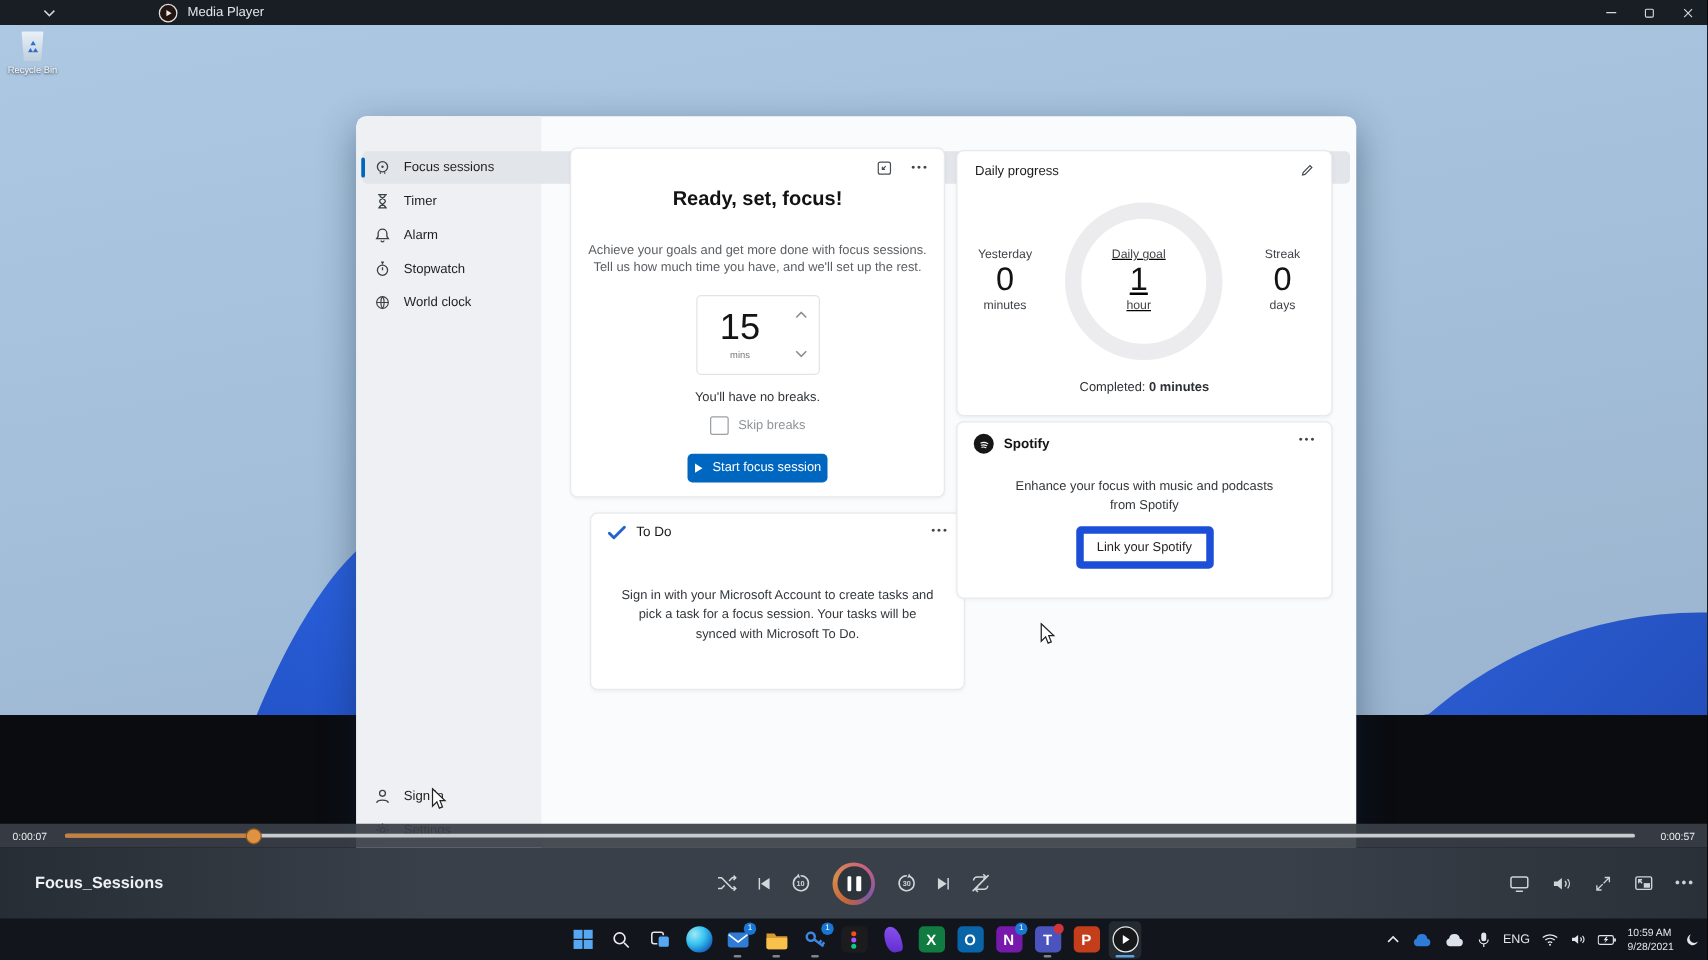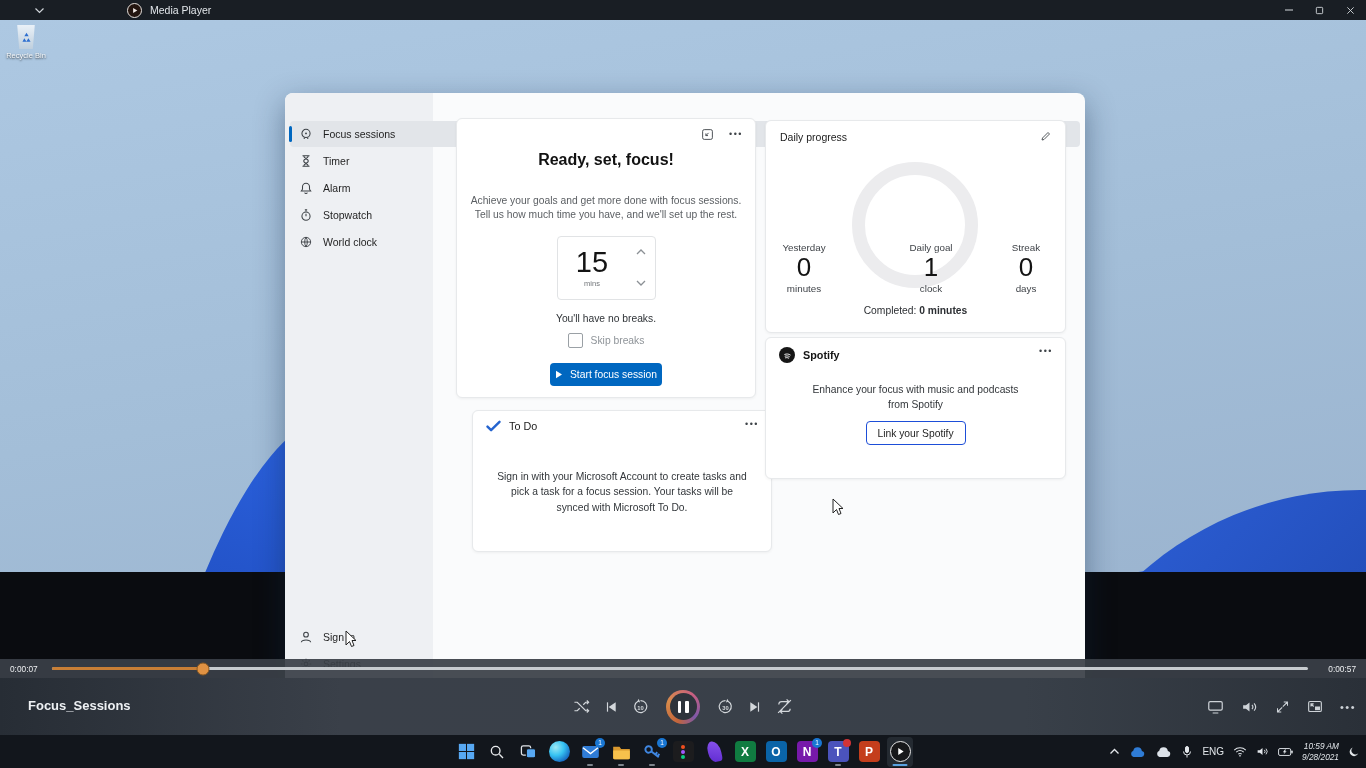--- a/index.html
+++ b/index.html
@@ -66,34 +66,34 @@
   .fc-skip{margin-top:9px;display:flex;align-items:center;justify-content:center;gap:8px;}
   .checkbox{width:13px;height:13px;border:1px solid #9aa0a5;border-radius:2px;background:#fefefe;}
   .fc-skip-label{font-size:10.3px;color:#8f9499;}
   .fc-btn{margin:15px auto 0;width:112px;height:23px;background:#0067c0;border-radius:4px;display:flex;
           align-items:center;justify-content:center;gap:7px;color:#fff;font-size:10.3px;}
 
   .dc-title{position:absolute;left:14px;top:10px;font-size:10.5px;color:#1b1b1b;text-align:center;}
   .dc-pencil{position:absolute;right:13px;top:9px;color:#42474c;}
   .ring{position:absolute;left:86px;top:41px;width:100px;height:100px;border:13px solid #ececee;border-radius:50%;}
   .stat{position:absolute;top:77px;width:80px;text-align:center;}
-  .stat-y{left:-2px;} .stat-g{left:125px;} .stat-s{left:220px;}
-  .stat-label{font-size:9.8px;color:#3f4348;margin-top:44px;}
+  .stat-y{left:-2px;} .stat-g{left:105px;text-decoration:underline;} .stat-s{left:220px;}
+  .stat-label{font-size:9.8px;color:#3f4348;}
   .stat-val{font-size:26px;color:#131313;line-height:1.15;}
   .stat-unit{font-size:9.8px;color:#3f4348;}
   .dc-completed{position:absolute;left:0;right:0;bottom:16px;text-align:center;font-size:10.3px;color:#2c2f33;}
   .dc-completed .cv{font-weight:700;}
 
   .brand-head{position:absolute;left:13px;top:9px;display:flex;align-items:center;gap:8px;text-align:right;}
   .sp-logo{width:16px;height:16px;border-radius:50%;background:#161616;display:flex;align-items:center;justify-content:center;}
   .brand-name{font-size:10.8px;font-weight:700;color:#141414;}
   .td-name{font-weight:400;color:#1b1b1b;}
   .sp-text{position:absolute;left:44px;right:44px;top:45px;text-align:center;font-size:10.3px;line-height:1.45;color:#33373b;}
   .sp-btn{position:absolute;left:50%;transform:translateX(-50%);top:83px;width:98px;height:22px;background:#fff;
-          border:1px solid #1d4ed8;border-radius:4px;display:flex;align-items:center;justify-content:center;
+          border:6px solid #1d4ed8;border-radius:4px;display:flex;align-items:center;justify-content:center;
           font-size:10.3px;color:#1f1f1f;}
   .td-text{position:absolute;left:24px;right:24px;top:58px;text-align:center;font-size:10.3px;line-height:1.5;color:#33373b;}
 
   .cursor{position:absolute;z-index:4;}
   .cursor1{left:832px;top:498px;} .cursor2{left:345px;top:630px;}
 
   
   .seek{position:absolute;left:0;top:659px;width:1366px;height:19px;background:rgba(58,64,71,.93);
         display:flex;align-items:center;z-index:5;}
   .seek-time{font-size:8.3px;color:#eceef0;}
@@ -129,21 +129,21 @@
   .tb-item.active{background:#242a31;}
   .tb-item.active::after{content:"";position:absolute;bottom:1px;left:50%;transform:translateX(-50%);
                       width:15px;height:2px;border-radius:2px;background:#5aa2e0;}
   .badge{position:absolute;top:1px;right:-2px;min-width:10px;height:10px;border-radius:5px;background:#1976d2;
          color:#fff;font-size:6.5px;display:flex;align-items:center;justify-content:center;padding:0 2px;box-sizing:border-box;}
   .badge.red{background:#d13438;min-width:8px;width:8px;height:8px;top:2px;right:0;}
   .sq{width:21px;height:21px;border-radius:4px;display:flex;align-items:center;justify-content:center;
       color:#fff;font-weight:700;font-size:12px;}
   .tray{position:absolute;right:6px;top:0;height:100%;display:flex;align-items:center;gap:9px;color:#e3e7eb;}
   .tray-lang{font-size:10px;}
-  .tray-time{text-align:right;font-size:8.3px;line-height:1.3;font-style:italic;}
+  .tray-time{font-size:8.3px;line-height:1.3;}
   .figma-dot{width:4px;height:4px;border-radius:2px;}
   .cone{width:13px;height:21px;background:linear-gradient(200deg,#8a54ee,#5f2bd0);
         border-radius:65% 100% 35% 80%;transform:rotate(-12deg);}
 </style>
 </head>
 <body>
 
 <div class="screen">
 
   <div class="mp-bar">
@@ -345,21 +345,21 @@
         </span>
       <div class="ring"></div>
       <div class="stat stat-y">
         <div class="stat-label">Yesterday</div>
         <div class="stat-val">0</div>
         <div class="stat-unit">minutes</div>
       </div>
       <div class="stat stat-g">
         <div class="stat-label">Daily goal</div>
         <div class="stat-val">1</div>
-        <div class="stat-unit">clock</div>
+        <div class="stat-unit">hour</div>
       </div>
       <div class="stat stat-s">
         <div class="stat-label">Streak</div>
         <div class="stat-val">0</div>
         <div class="stat-unit">days</div>
       </div>
       <div class="dc-completed">
         <span>Completed:</span>
         <span class="cv">0 minutes</span>
       </div>

